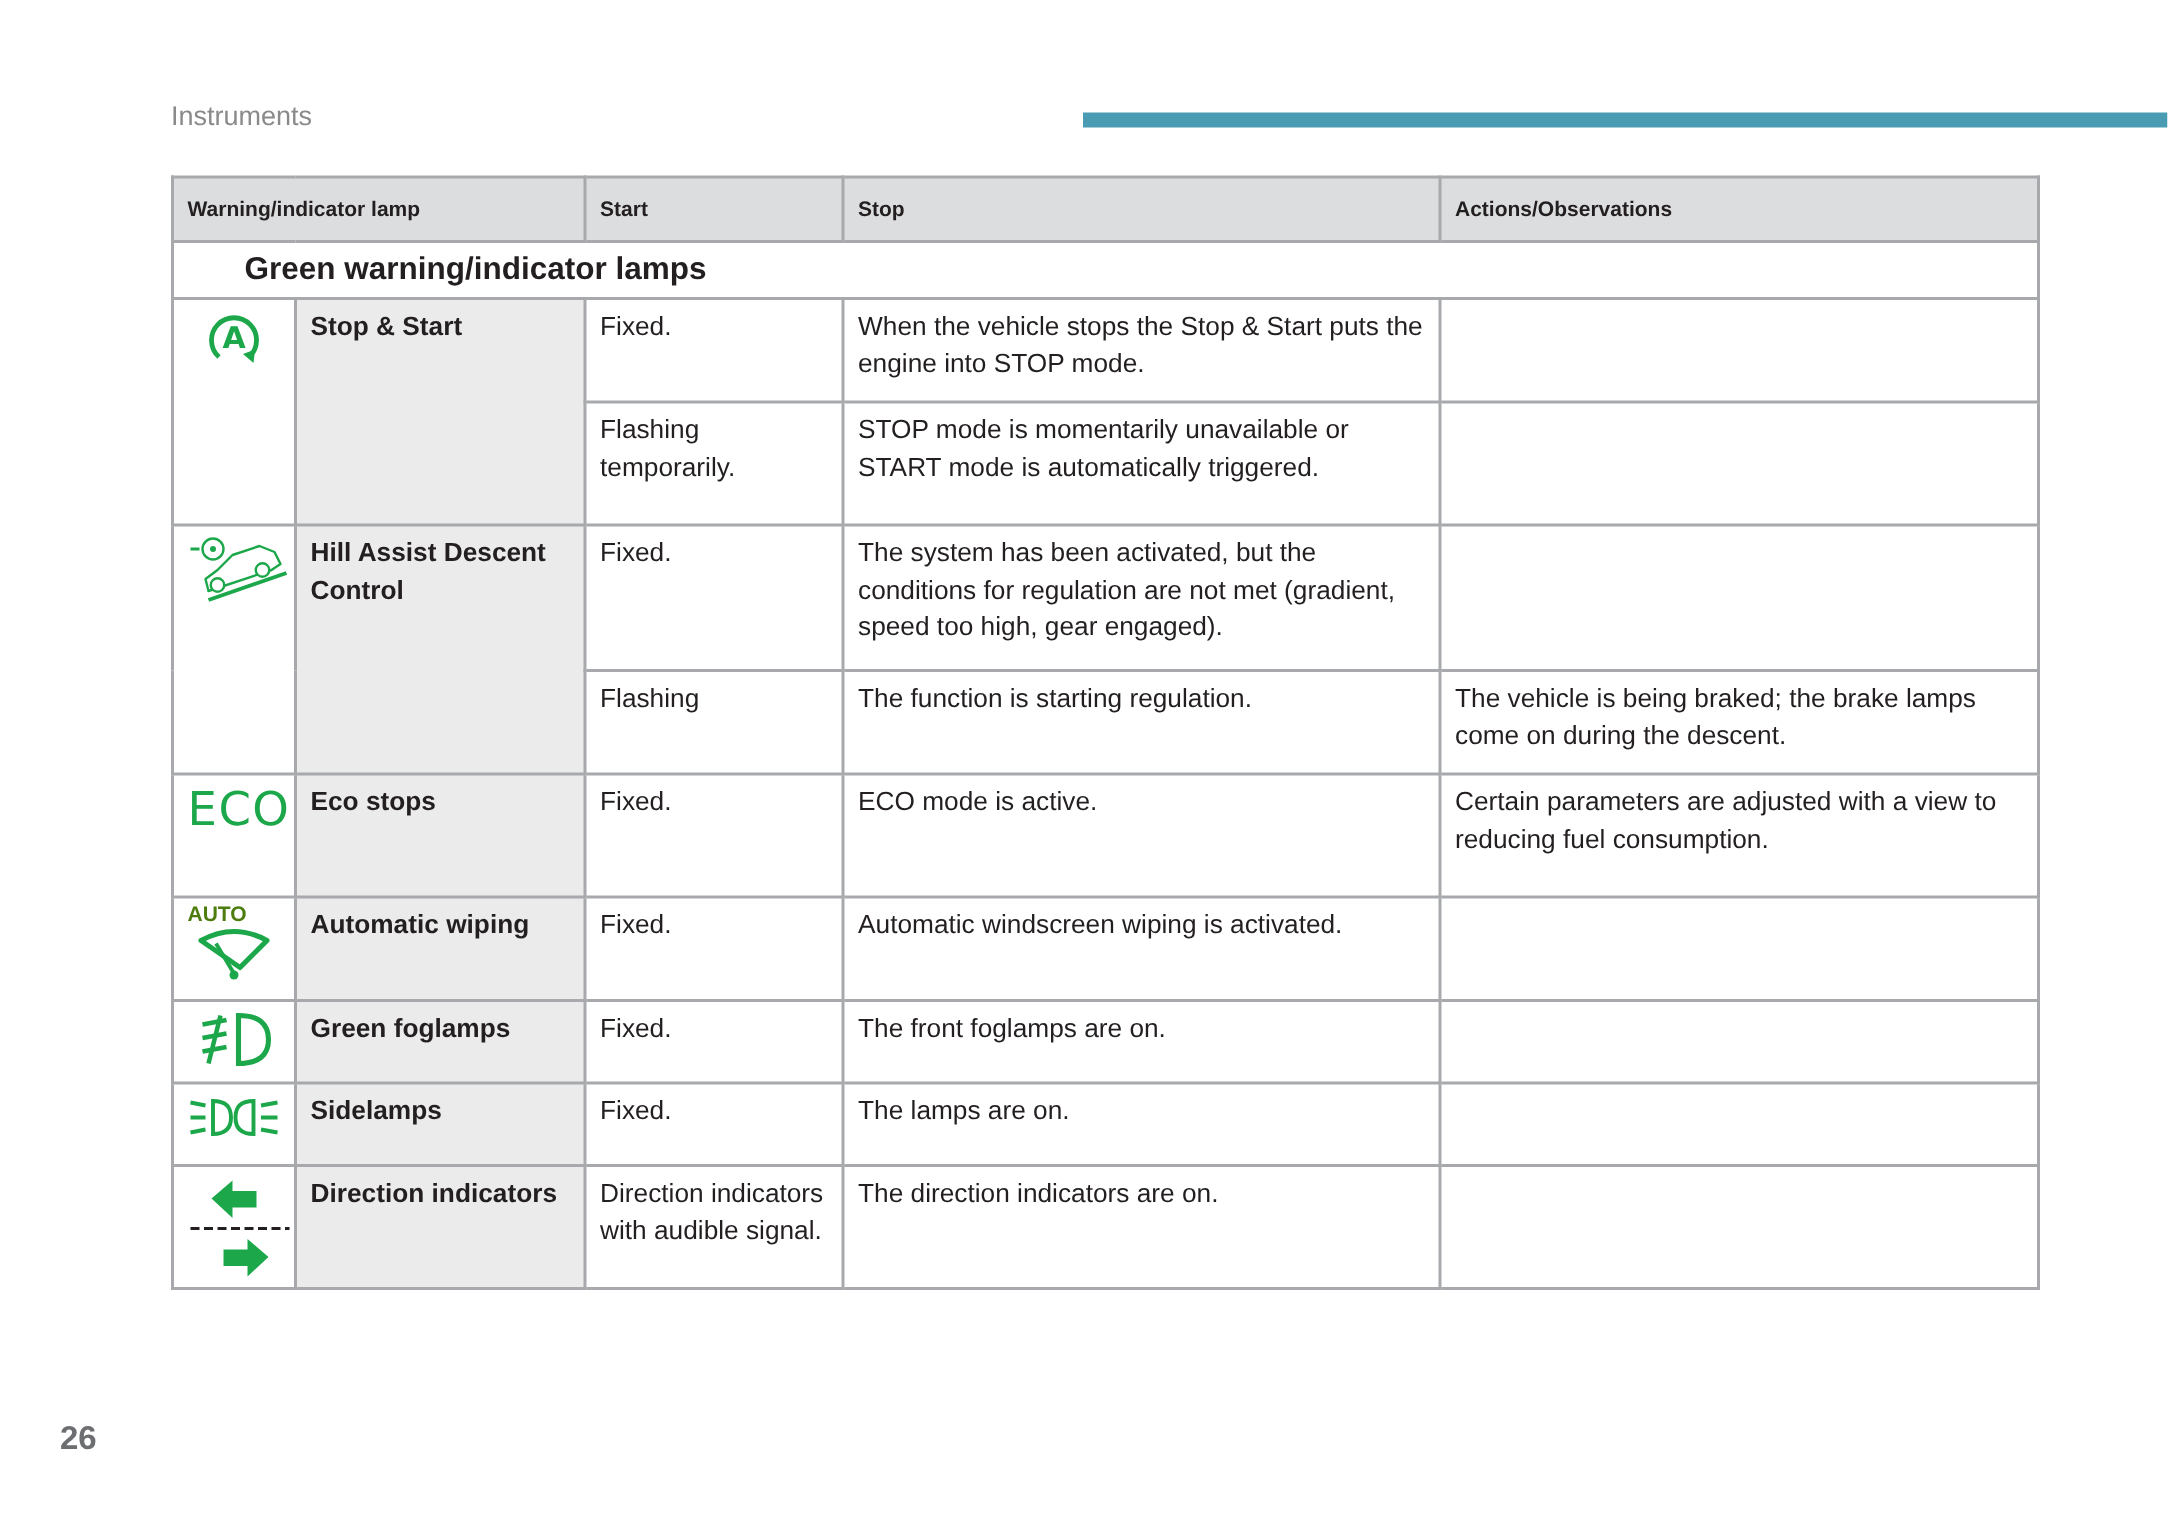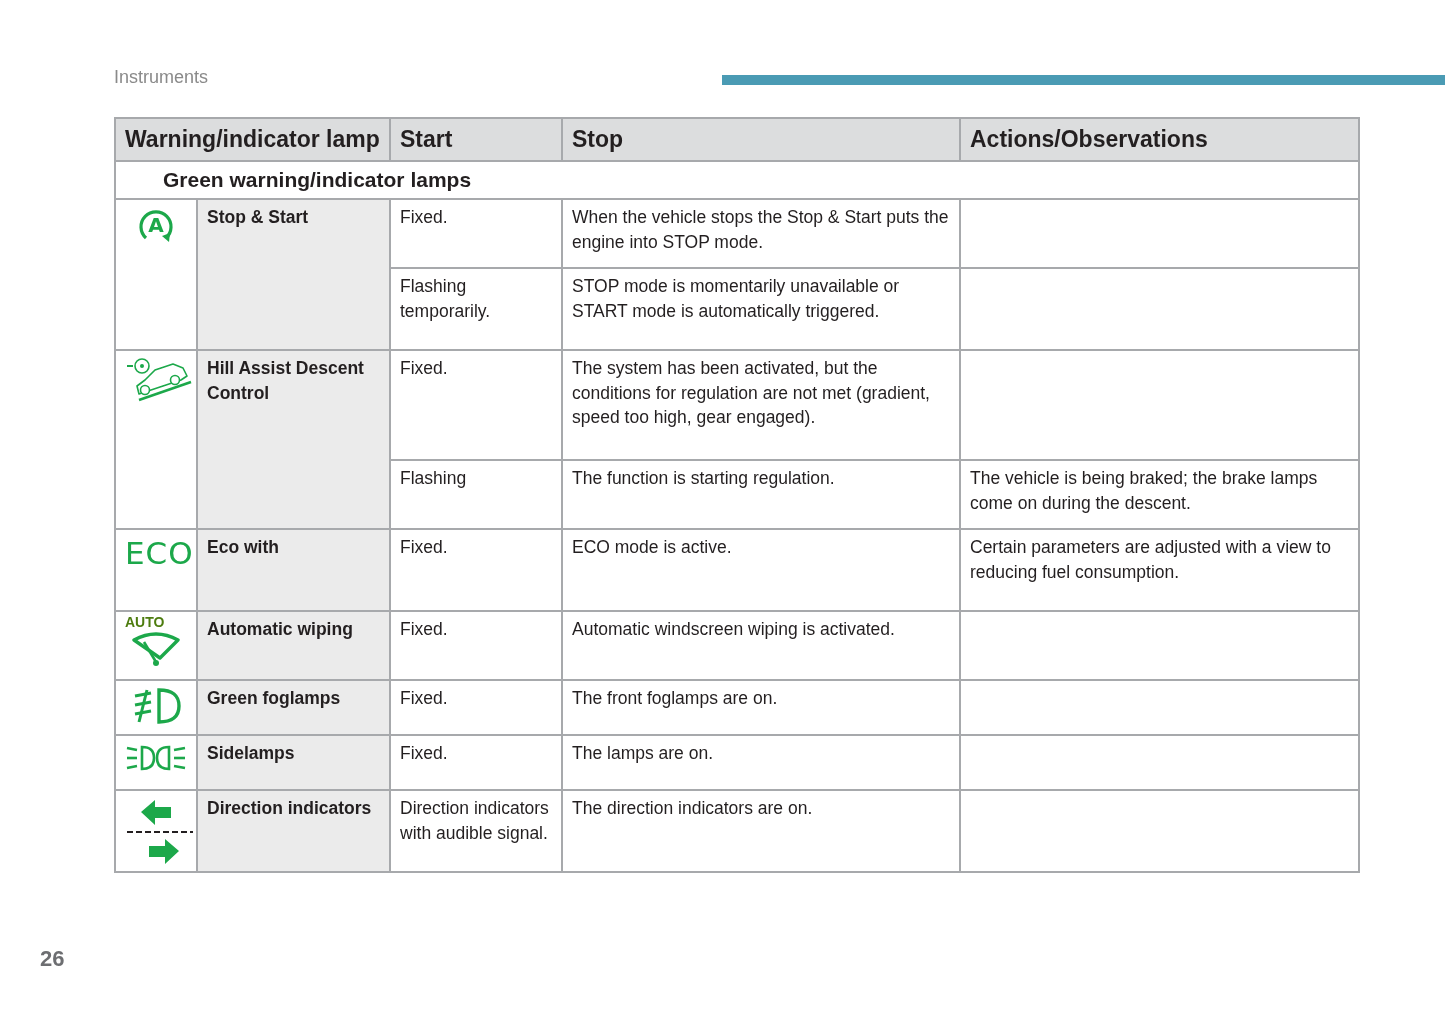--- a/index.html
+++ b/index.html
@@ -23,21 +23,21 @@
       position: absolute; left: 114px; top: 117px;
       width: 1244px; border-collapse: collapse; table-layout: fixed;
       font-size: 17.5px; line-height: 24.5px;
     }
     table.lamps td, table.lamps th {
       border: 2px solid #a7a9ac; vertical-align: top;
       padding: 5px 9px 0 9px; text-align: left;
     }
     table.lamps thead th {
       background: #dcddde; font-weight: bold; height: 41px;
-      vertical-align: middle; padding-top: 0; font-size: 23px;
+      vertical-align: middle; padding-top: 0; font-size: 14px;
     }
     tr.group-row td {
       font-weight: bold; font-size: 21px; height: 36px; vertical-align: middle; padding-top: 0; padding-left: 47px;
     }
     td.icon-cell { text-align: center; padding: 6px 0 0 0; }
     td.name-cell { background: #ebebeb; font-weight: bold; }
     .icon svg { display: block; margin: 0 auto; }
     .eco-text {
       color: #1ca84a; font-size: 31px; letter-spacing: 1px; font-weight: normal;
       font-family: "DejaVu Sans", sans-serif; line-height: 36px;
@@ -84,21 +84,21 @@
       <td>Fixed.</td>
       <td>When the vehicle stops the Stop &amp; Start puts the engine into STOP mode.</td>
       <td></td>
     </tr>
     <tr style="height:82px">
       <td>Flashing temporarily.</td>
       <td>STOP mode is momentarily unavailable or START mode is automatically triggered.</td>
       <td></td>
     </tr>
 
-    <tr style="height:110px">
+    <tr style="height:97px">
       <td rowspan="2" class="icon-cell">
         <span class="icon">
           <svg width="68" height="46" viewBox="0 0 68 46">
             <line x1="2" y1="10" x2="8" y2="10" stroke="#1ca84a" stroke-width="2"></line>
             <circle cx="17" cy="10" r="7" fill="none" stroke="#1ca84a" stroke-width="1.6"></circle>
             <circle cx="17" cy="10" r="2" fill="#1ca84a"></circle>
             <path d="M14 38 L12 30 L20 24 L30 14 L48 8 L58 12 L62 20 L56 24 Z" fill="none" stroke="#1ca84a" stroke-width="1.6" stroke-linejoin="round"></path>
             <circle cx="20" cy="34" r="4.5" fill="#fff" stroke="#1ca84a" stroke-width="1.6"></circle>
             <circle cx="50" cy="24" r="4.5" fill="#fff" stroke="#1ca84a" stroke-width="1.6"></circle>
             <line x1="14" y1="44" x2="66" y2="26" stroke="#1ca84a" stroke-width="2.6"></line>
@@ -113,21 +113,21 @@
     <tr style="height:69px">
       <td>Flashing</td>
       <td>The function is starting regulation.</td>
       <td>The vehicle is being braked; the brake lamps come on during the descent.</td>
     </tr>
 
     <tr style="height:82px">
       <td class="icon-cell">
         <span class="icon eco-text">ECO</span>
       </td>
-      <td class="name-cell">Eco with</td>
+      <td class="name-cell">Eco stops</td>
       <td>Fixed.</td>
       <td>ECO mode is active.</td>
       <td>Certain parameters are adjusted with a view to reducing fuel consumption.</td>
     </tr>
 
     <tr style="height:69px">
       <td class="icon-cell" style="padding-top:2px">
         <div style="color:#4d7c0f;font-weight:bold;font-size:14px;line-height:16px;">AUTO</div>
         <span class="icon">
           <svg width="52" height="38" viewBox="0 0 52 38">

